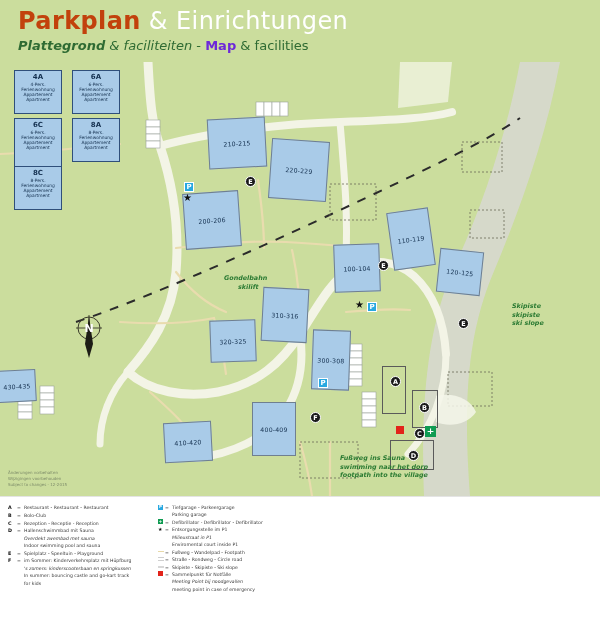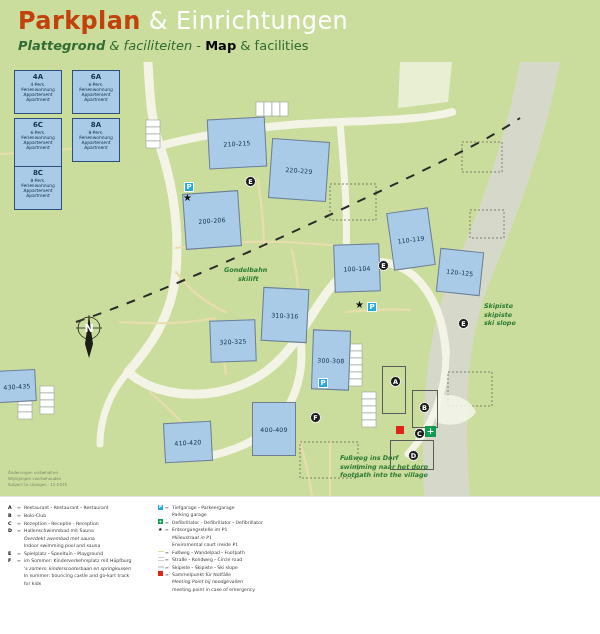--- a/index.html
+++ b/index.html
@@ -20,21 +20,21 @@
     font-size:24px;letter-spacing:.4px;color:#ffffff;
     font-weight:400;white-space:nowrap;
   }
   .title b{font-weight:700;color:#c2410c;}
   .subtitle{
     position:absolute;left:18px;top:38px;
     font-size:13px;color:#2f6b33;white-space:nowrap;font-style:italic;
   }
   .subtitle b{font-weight:700;margin-top:13px;}
   .subtitle .lt{color:#2f6b33;font-style:italic;font-weight:400;}
-  .subtitle .mapw{font-style:normal;font-weight:700;color:#000000;}
+  .subtitle .mapw{font-style:normal;font-weight:700;color:#6d28d9;}
   .subtitle .fac{font-style:normal;font-weight:400;color:#2f6b33;}
 
   
   .map{
     position:absolute;left:0;top:62px;width:600px;height:434px;
     background:#cbdd9d;overflow:hidden;
   }
   .maplayer{position:absolute;left:0;top:0;width:600px;height:434px;}
 
   
@@ -315,31 +315,31 @@
         <span>P</span>
       </div>
     <span class="starm" style="left:355px;top:238px;">★</span>
     <div class="pic" style="left:318px;top:316px;">
         <span>P</span>
       </div>
 
     <div class="redsq" style="left:396px;top:364px;"></div>
     <div class="defib" style="left:425px;top:364px;">+</div>
 
-    <div class="mlabel" style="left:224px;top:204px;">
+    <div class="mlabel" style="left:224px;top:212px;">
       <span>Gondelbahn</span><br>
       <span style="padding-left:14px;">skilift</span>
     </div>
-    <div class="mlabel" style="left:484px;top:240px;">
+    <div class="mlabel" style="left:512px;top:240px;">
       <span>Skipiste</span><br>
       <span>skipiste</span><br>
       <span>ski slope</span>
     </div>
     <div class="mlabel" style="left:340px;top:392px;">
-      <span>Fußweg ins Dorf</span><br>
+      <span>Fußweg ins Sauna</span><br>
       <span>swimming naar het dorp</span><br>
       <span>footpath into the village</span>
     </div>
 
     <div class="compass" style="left:72px;top:252px;">
       <svg viewBox="0 0 34 44" width="34" height="44">
         <circle cx="17" cy="14" r="11" fill="none" stroke="#3a3a2a" stroke-width="1"></circle>
         <line x1="4" y1="14" x2="30" y2="14" stroke="#3a3a2a" stroke-width="0.9"></line>
         <line x1="17" y1="1" x2="17" y2="27" stroke="#3a3a2a" stroke-width="0.9"></line>
         <polygon points="17,2 21,30 17,44 13,30" fill="#1d1d16"></polygon>

